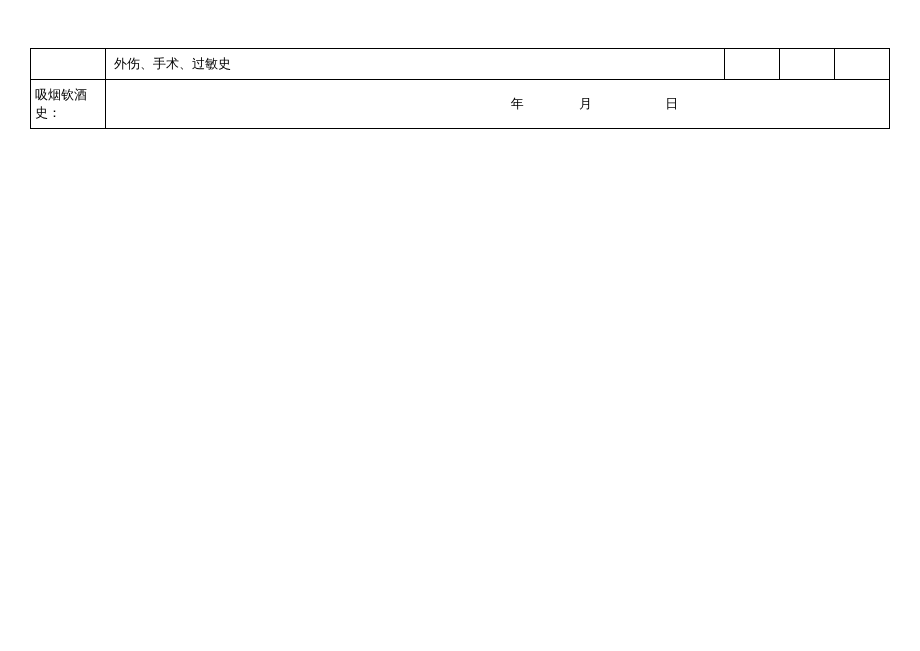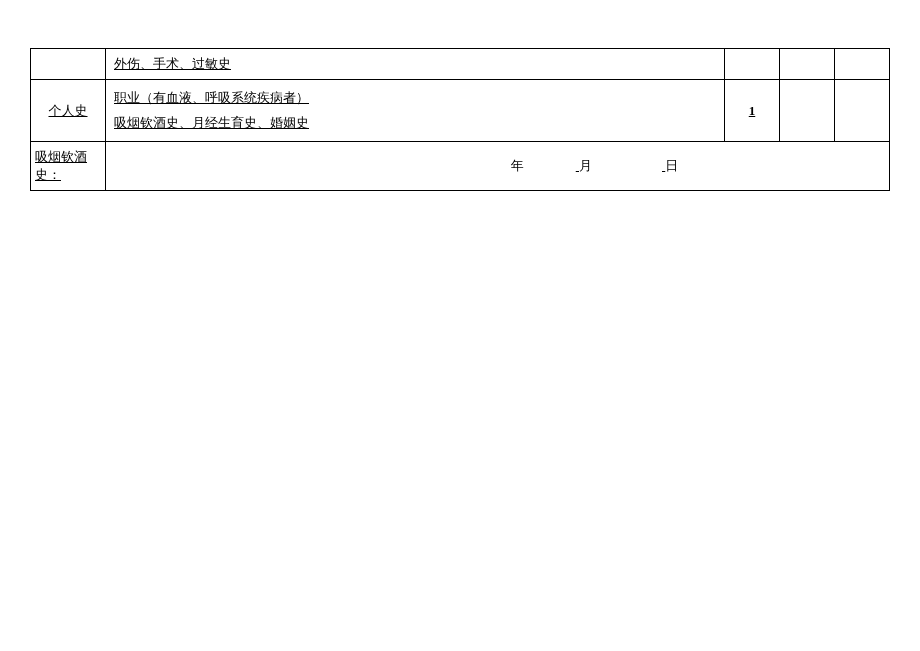--- a/index.html
+++ b/index.html
@@ -18,21 +18,20 @@
     }
     table {
       border-collapse: collapse;
       width: 100%;
       table-layout: fixed;
     }
     td {
       border: 1px solid #000000;
       padding: 6px 6px;
       vertical-align: middle;
-      text-decoration: underline;
     }
     .col-category {
       width: 75px;
       text-align: center;
     }
     .col-content {
       width: auto;
       text-align: left;
       padding-left: 8px;
     }
@@ -76,30 +75,20 @@
 <table>
   <tbody>
       <tr>
     <td class="col-category"></td>
     <td class="col-content">外伤、手术、过敏史</td>
     <td class="col-score"></td>
     <td class="col-empty1"></td>
     <td class="col-empty2"></td>
   </tr>
   <tr>
-    <td class="col-category">个人史</td>
-    <td class="col-content">
-      <div class="content-line">职业（有血液、呼吸系统疾病者）</div>
-      <div class="content-line">吸烟钦酒史、月经生育史、婚姻史</div>
-    </td>
-    <td class="col-score">1</td>
-    <td class="col-empty1"></td>
-    <td class="col-empty2"></td>
-  </tr>
-  <tr>
     <td class="footer-label">吸烟钦酒史：</td>
     <td class="footer-date" colspan="4">
       <span class="date-year">年</span>
       <span class="date-month">月</span>
       <span class="date-day">日</span>
     </td>
   </tr>
 </tbody>
   </table>
 

